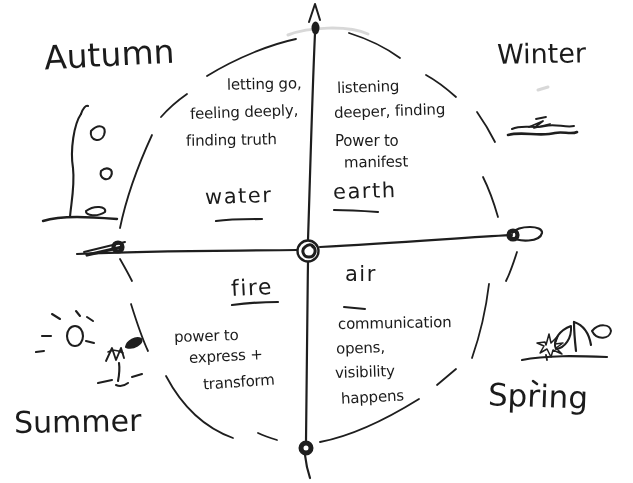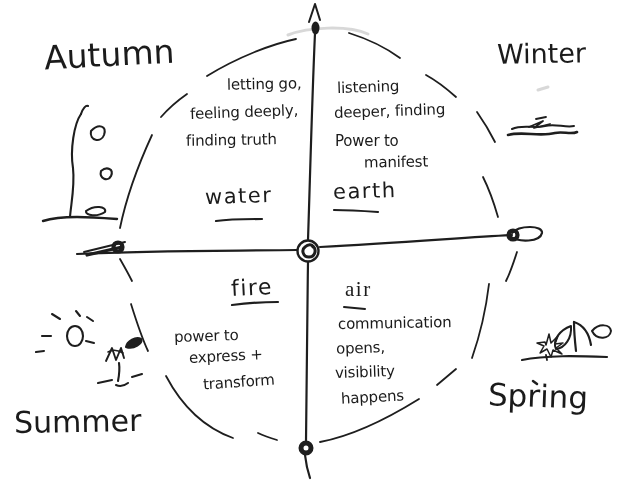--- a/index.html
+++ b/index.html
@@ -136,27 +136,27 @@
   <div class="txt season" style="left:488px;top:380px;font-size:31px;transform:rotate(2deg);">Spring</div>
 
   <div class="txt desc" style="left:227px;top:77px;transform:rotate(-1deg);">letting go,</div>
   <div class="txt desc" style="left:190px;top:105px;transform:rotate(-2deg);">feeling deeply,</div>
   <div class="txt desc" style="left:186px;top:133px;transform:rotate(-1deg);">finding truth</div>
   <div class="txt elem" style="left:205px;top:185px;transform:rotate(-2deg);">water</div>
 
   <div class="txt desc" style="left:337px;top:80px;transform:rotate(-2deg);">listening</div>
   <div class="txt desc" style="left:334px;top:104px;transform:rotate(-2deg);">deeper, finding</div>
   <div class="txt desc" style="left:335px;top:134px;">Power to</div>
-  <div class="txt desc" style="left:364px;top:155px;transform:rotate(-1deg);">manifest</div>
+  <div class="txt desc" style="left:344px;top:155px;transform:rotate(-1deg);">manifest</div>
   <div class="txt elem" style="left:333px;top:180px;transform:rotate(-2deg);">earth</div>
 
   <div class="txt elem" style="left:231px;top:276px;font-size:22px;transform:rotate(-3deg);">fire</div>
   <div class="txt desc" style="left:174px;top:329px;transform:rotate(-2deg);">power to</div>
   <div class="txt desc" style="left:189px;top:349px;transform:rotate(-3deg);">express +</div>
   <div class="txt desc" style="left:203px;top:375px;transform:rotate(-4deg);">transform</div>
 
-  <div class="txt elem" style="left:345px;top:278px;font-family:Liberation Serif, serif;">air</div>
+  <div class="txt elem" style="left:345px;top:263px;">air</div>
   <div class="txt desc" style="left:338px;top:316px;transform:rotate(-1deg);">communication</div>
   <div class="txt desc" style="left:336px;top:341px;transform:rotate(-2deg);">opens,</div>
   <div class="txt desc" style="left:335px;top:365px;transform:rotate(-2deg);">visibility</div>
   <div class="txt desc" style="left:341px;top:390px;transform:rotate(-3deg);">happens</div>
 
 </div>
 
 </body></html>

